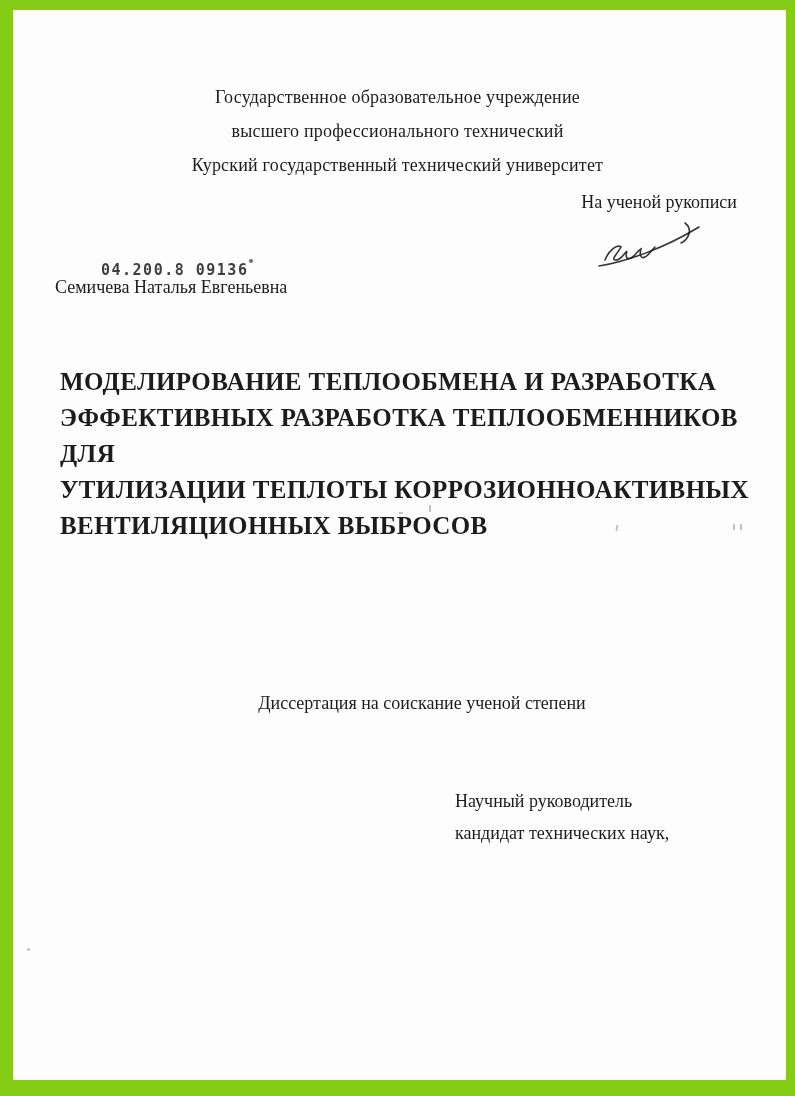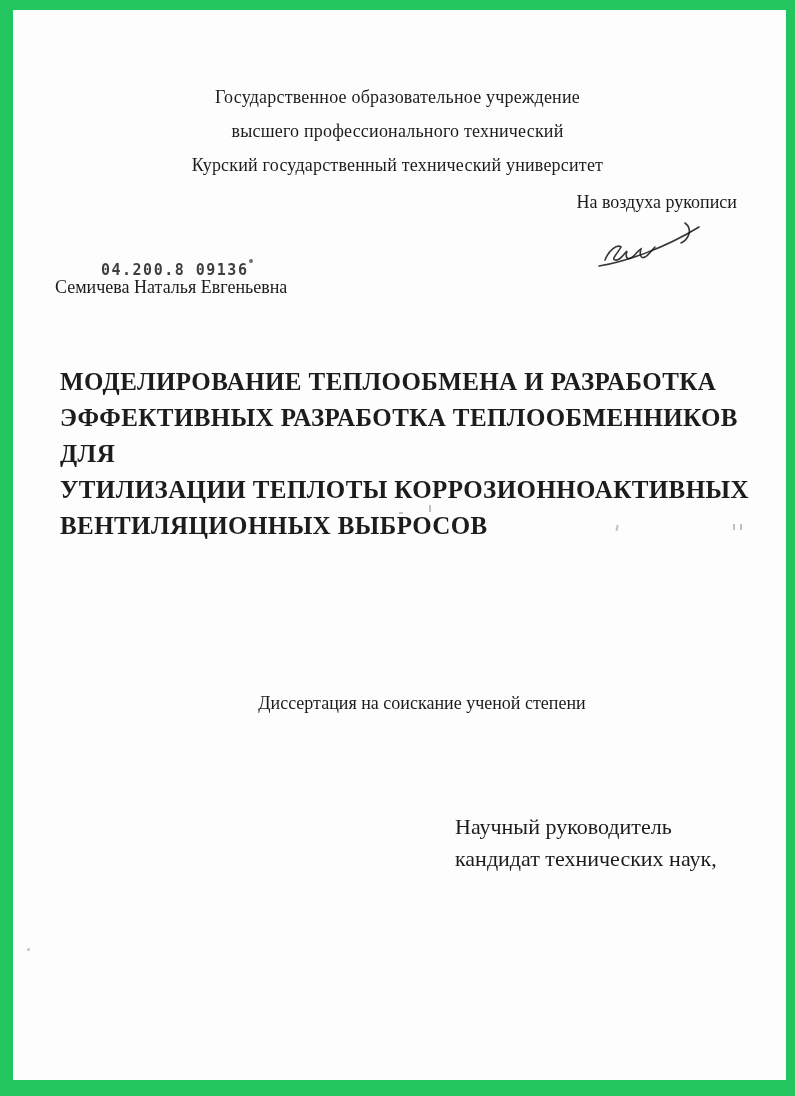--- a/index.html
+++ b/index.html
@@ -2,21 +2,21 @@
 <html><head>
 <meta charset="utf-8">
 <style>
   html, body { margin: 0; padding: 0; background: #ffffff; }
   * { box-sizing: border-box; }
 
   .scan {
     position: relative;
     width: 795px;
     height: 1096px;
-    background: #22c55e;
+    background: #84cc16;
     font-family: "Liberation Serif", "DejaVu Serif", serif;
     color: #1c1c1c;
     overflow: hidden;
   }
   .page {
     position: absolute;
     top: 10px; left: 13px; right: 9px; bottom: 16px;
     background: #fdfdfd;
     box-shadow: inset 0 0 2px rgba(0,0,0,0.04);
   }
@@ -80,22 +80,22 @@
   }
 
   .degree-block {
     top: 687px; left: 50px; width: 744px;
     text-align: center;
     font-size: 18px;
     line-height: 33px;
   }
 
   .supervisor-block {
-    top: 811px; left: 455px;
-    font-size: 22px;
+    top: 785px; left: 455px;
+    font-size: 18px;
     line-height: 32px;
   }
 
   
   .artifact { position: absolute; background: #8f8f8f; opacity: 0.55; }
   .a1 { top: 512px; left: 399px; width: 4px; height: 2px; }
   .a2 { top: 505px; left: 429px; width: 2px; height: 7px; }
   .a3 { top: 525px; left: 616px; width: 2px; height: 6px; transform: rotate(12deg); }
   .a4 { top: 524px; left: 733px; width: 2px; height: 6px; }
   .a5 { top: 524px; left: 740px; width: 2px; height: 6px; }
@@ -115,21 +115,21 @@
 
 <div class="scan">
   <div class="page"></div>
 
   <div class="abs header-block">
     <div>Государственное образовательное учреждение</div>
     <div>высшего профессионального технический</div>
     <div>Курский государственный технический университет</div>
   </div>
 
-  <div class="abs manuscript-note">На воздуха рукописи</div>
+  <div class="abs manuscript-note">На ученой рукописи</div>
 
   <div class="abs signature-wrap">
     <svg class="sig" viewBox="0 0 112 54" xmlns="http://www.w3.org/2000/svg">
       <path d="M10,40 C14,30 22,24 26,27 C23,33 16,39 20,40 C25,41 28,35 32,31 C30,37 32,40 36,38 C40,36 42,31 46,29 C44,35 46,39 50,37 C54,35 57,30 60,27"></path>
       <path d="M4,46 C30,42 70,28 104,7"></path>
       <path d="M90,3 C98,9 94,19 86,23"></path>
     </svg>
   </div>
 
   <div class="abs stamp">04.200.8 09136</div>

